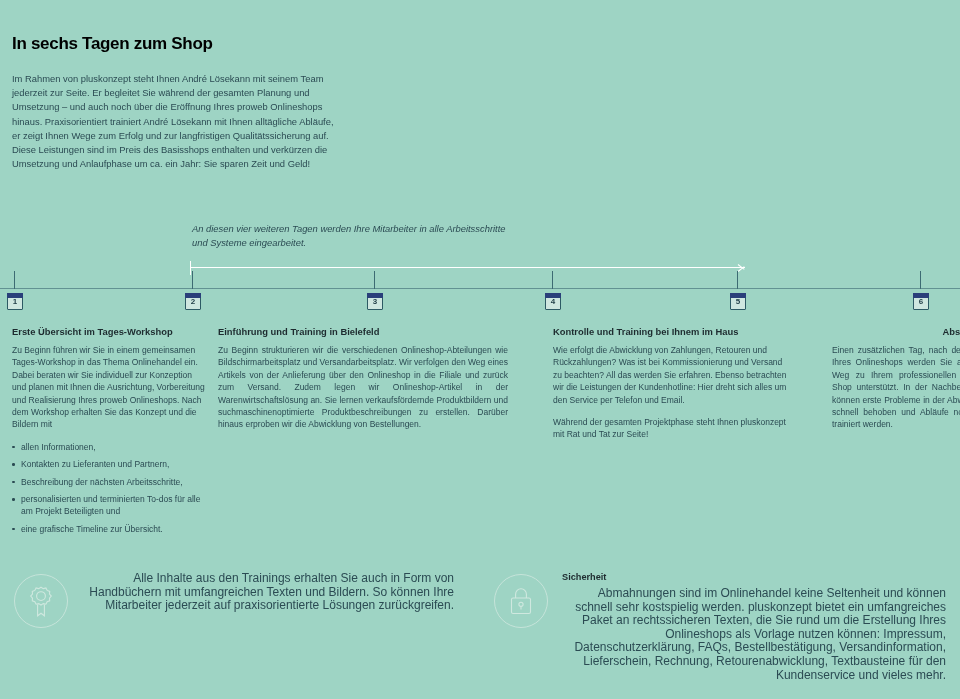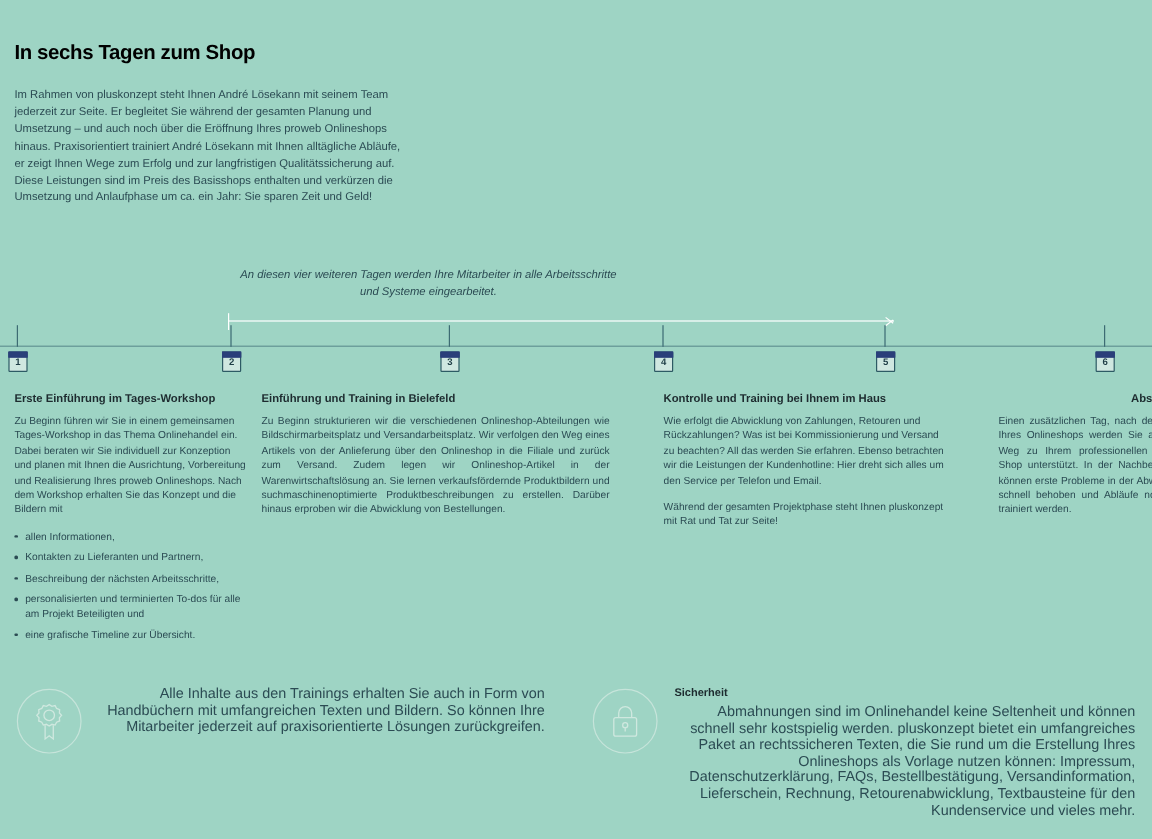--- a/index.html
+++ b/index.html
@@ -37,21 +37,20 @@
   
   .caption {
     position: absolute;
     left: 192px;
     top: 222px;
     width: 330px;
     font-size: 9.4px;
     line-height: 14.2px;
     font-style: italic;
     color: #2b4b53;
-    text-align: center;
   }
 
   
   .timeline { position: absolute; left: 0; top: 255px; width: 960px; height: 70px; }
 
   .upper-line {
     position: absolute;
     left: 190px;
     top: 12px;
     width: 555px;
@@ -275,21 +274,21 @@
           <div class="cal-icon">
             <div class="cal-top"></div>
             <div class="cal-num">6</div>
           </div>
         </div>
       </div>
   </div>
 
   <div class="cols">
     <div class="col col-1">
-      <h3>Erste Einführung im Tages-Workshop</h3>
+      <h3>Erste Übersicht im Tages-Workshop</h3>
       <p>Zu Beginn führen wir Sie in einem gemeinsamen Tages-Workshop in das Thema Onlinehandel ein. Dabei beraten wir Sie individuell zur Konzeption und planen mit Ihnen die Ausrichtung, Vorbereitung und Realisierung Ihres proweb Onlineshops. Nach dem Workshop erhalten Sie das Konzept und die Bildern mit</p>
       <ul class="bullets" id="col1-bullets">
           <li>allen Informationen,</li>
           <li>Kontakten zu Lieferanten und Partnern,</li>
           <li>Beschreibung der nächsten Arbeitsschritte,</li>
           <li>personalisierten und terminierten To-dos für alle am Projekt Beteiligten und</li>
           <li>eine grafische Timeline zur Übersicht.</li>
         </ul>
     </div>
 

